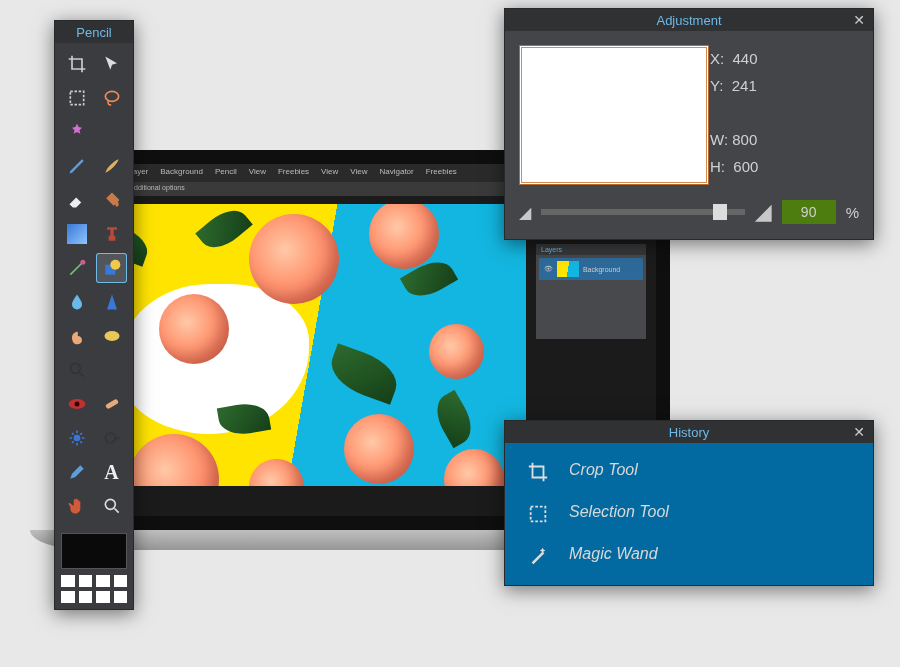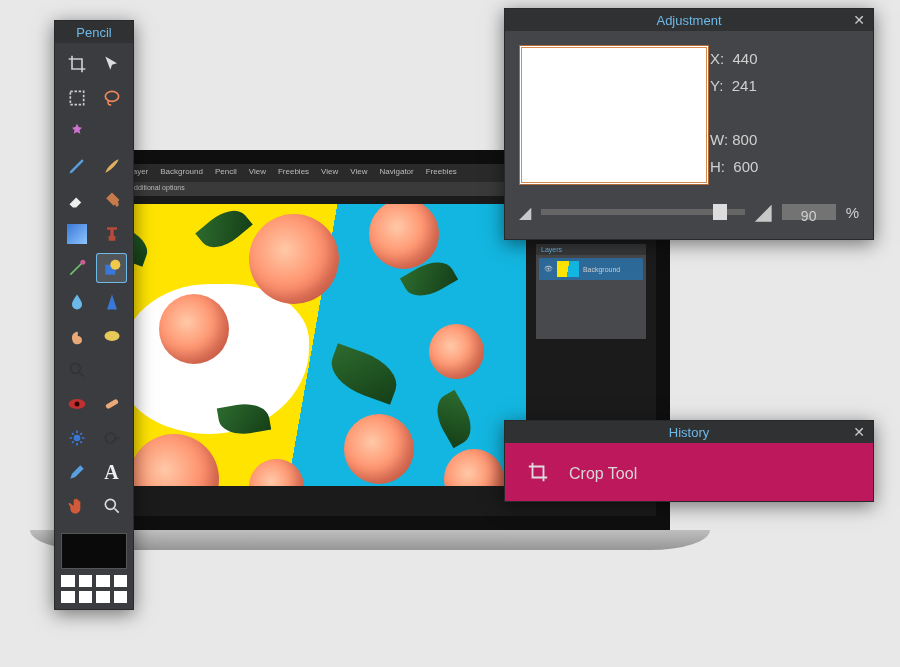--- a/index.html
+++ b/index.html
@@ -112,34 +112,34 @@
   .close-x {
     position:absolute; right:8px; top:3px; color:#ccc; cursor:pointer; font-size:14px;
   }
   .nav-body { display:flex; gap:1px; padding:14px; }
   .nav-thumb { width:190px; height:140px; background:#fff; border:1px solid #b06a3a; position:relative;}
   .nav-thumb::after{content:"";position:absolute;inset:1px;border:1px solid #d88a4a;}
   .nav-info { font-size:15px; color:#d0d0d0; line-height:1.8; white-space:pre;}
   .zoom-row { display:flex; align-items:center; gap:10px; padding:0 14px 14px;}
   .slider { flex:1; height:6px; background: linear-gradient(90deg,#666,#666); position:relative;}
   .slider .knob{ position:absolute; right:18px; top:-5px; width:14px; height:16px; background:#ddd;}
-  .zoom-val { width:54px; height:16px; background:#737373; text-align:center; line-height:24px; font-size:14px;}
+  .zoom-val { width:54px; height:24px; background:#4d7c0f; text-align:center; line-height:24px; font-size:14px;}
   .pct { font-size:15px;}
   .tri { color:#c8c8c8; font-size:16px;}
 
   
   .hist-panel {
     position: absolute; right: 26px; top: 420px; width: 370px;
-    background: #be185d; border:1px solid #28292b;
+    background: #0369a1; border:1px solid #28292b;
     box-shadow: 0 4px 18px rgba(0,0,0,.5);
   }
   .hist-list { padding: 8px 0;}
   .hist-item {
-    display:flex; align-items:flex-end; gap:18px; padding:10px 20px;
-    font-size:16px; color:#d8d8d8; cursor:pointer;
+    display:flex; align-items:flex-start; gap:18px; padding:10px 20px;
+    font-size:16px; color:#d8d8d8; cursor:pointer;font-style:italic;
   }
   .hic { width:26px; display:flex; justify-content:center;}
 
 </style>
 </head>
 <body>
 
 <div class="laptop">
   <div class="screen">
     <div class="menubar">
@@ -374,14 +374,30 @@
   </div>
   <div class="hist-list">
     <div class="hist-item">
       <span class="hic">
           <svg width="22" height="22" viewBox="0 0 24 24" stroke="#ddd" fill="none" stroke-width="2">
             <path d="M6 2v16h16M2 6h16v16"></path>
           </svg>
         </span>
       <span>Crop Tool</span>
     </div>
+    <div class="hist-item">
+      <span class="hic">
+          <svg width="22" height="22" viewBox="0 0 24 24" stroke="#ddd" fill="none" stroke-width="2" stroke-dasharray="3 2">
+            <rect x="4" y="4" width="16" height="16"></rect>
+          </svg>
+        </span>
+      <span>Selection Tool</span>
+    </div>
+    <div class="hist-item">
+      <span class="hic">
+          <svg width="22" height="22" viewBox="0 0 24 24" fill="#ddd">
+            <path d="M5 19L17 7l2 2L7 21zM17 3l1 2 2 1-2 1-1 2-1-2-2-1 2-1z"></path>
+          </svg>
+        </span>
+      <span>Magic Wand</span>
+    </div>
   </div>
 </div>
 
 </body></html>

